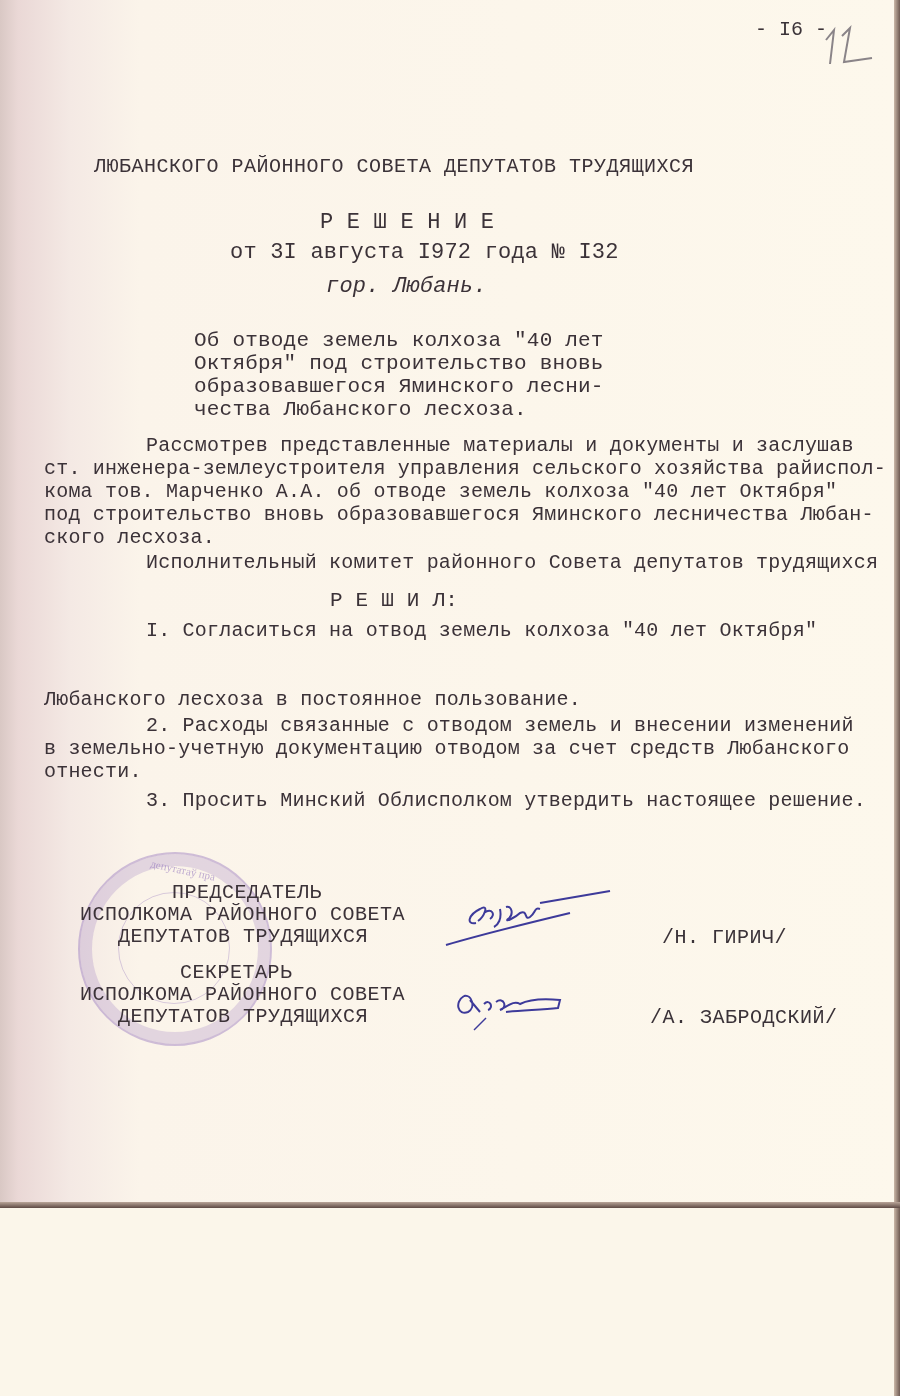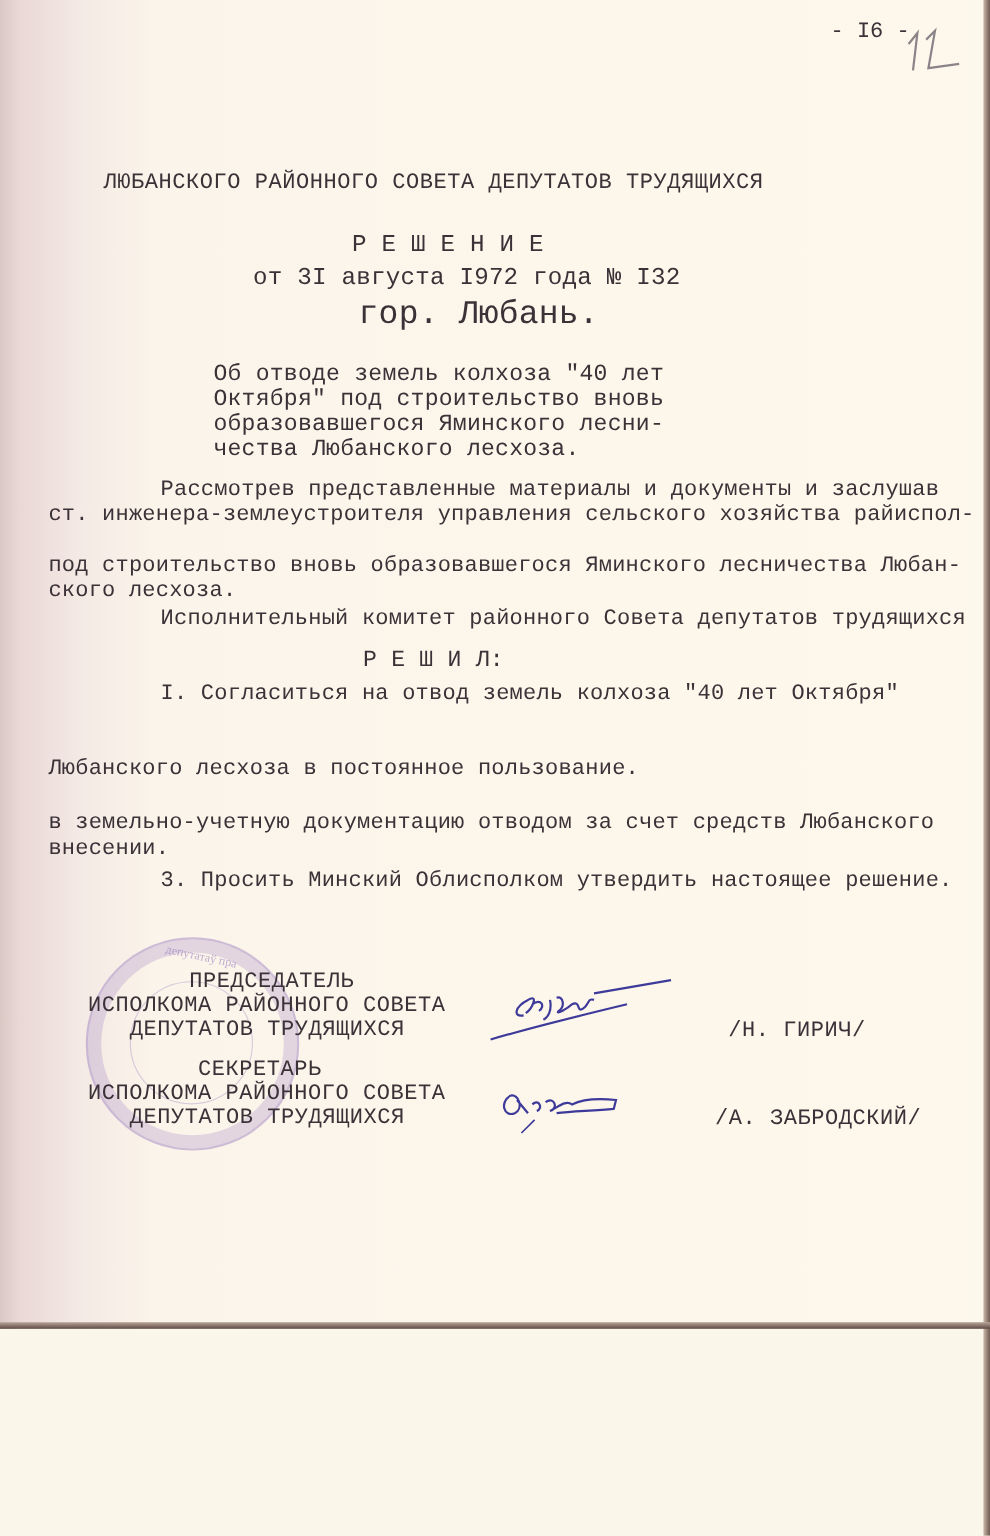--- a/index.html
+++ b/index.html
@@ -98,41 +98,43 @@
   <div class="page-num">- I6 -</div>
   <svg class="page-num-hand" viewBox="0 0 60 50">
     <path d="M6 18 L14 8 L10 42" stroke="#8a8488" stroke-width="2" fill="none"></path>
     <path d="M22 14 L30 6 L24 40 L52 36" stroke="#8a8488" stroke-width="2" fill="none"></path>
   </svg>
 
   <div class="line typed-caps" style="left:94px; top:156px;">ЛЮБАНСКОГО РАЙОННОГО СОВЕТА ДЕПУТАТОВ ТРУДЯЩИХСЯ</div>
 
   <div class="line" style="left:320px; top:212px; font-size:22px;">Р Е Ш Е Н И Е</div>
   <div class="line" style="left:230px; top:242px; font-size:22px;">от 3I августа I972 года № I32</div>
-  <div class="line" style="left:326px; top:276px; font-size:30px;">гор. Любань.</div>
+  <div class="line" style="left:326px; top:276px; font-size:22px;font-style:italic;">гор. Любань.</div>
 
   <div class="line" style="left:194px; top:330px;">Об отводе земель колхоза "40 лет</div>
   <div class="line" style="left:194px; top:353px;">Октября" под строительство вновь</div>
   <div class="line" style="left:194px; top:376px;">образовавшегося Яминского лесни-</div>
   <div class="line" style="left:194px; top:399px;">чества Любанского лесхоза.</div>
 
   <div class="line" style="left:146px; top:435px; font-size:20px;">Рассмотрев представленные материалы и документы и заслушав</div>
   <div class="line" style="left:44px; top:458px; font-size:20px;">ст. инженера-землеустроителя управления сельского хозяйства райиспол-</div>
+  <div class="line" style="left:44px; top:481px; font-size:20px;">кома тов. Марченко А.А. об отводе земель колхоза "40 лет Октября"</div>
   <div class="line" style="left:44px; top:504px; font-size:20px;">под строительство вновь образовавшегося Яминского лесничества Любан-</div>
   <div class="line" style="left:44px; top:527px; font-size:20px;">ского лесхоза.</div>
 
   <div class="line" style="left:146px; top:552px; font-size:20px;">Исполнительный комитет районного Совета депутатов трудящихся</div>
 
   <div class="line" style="left:330px; top:590px; font-size:21px;">Р Е Ш И Л:</div>
 
   <div class="line" style="left:146px; top:620px; font-size:20px;">I. Согласиться на отвод земель колхоза "40 лет Октября"</div>
   <div class="line" style="left:44px; top:689px; font-size:20px;">Любанского лесхоза в постоянное пользование.</div>
 
+  <div class="line" style="left:146px; top:715px; font-size:20px;">2. Расходы связанные с отводом земель и внесении изменений</div>
   <div class="line" style="left:44px; top:738px; font-size:20px;">в земельно-учетную документацию отводом за счет средств Любанского</div>
-  <div class="line" style="left:44px; top:761px; font-size:20px;">внесении.</div>
+  <div class="line" style="left:44px; top:761px; font-size:20px;">отнести.</div>
 
   <div class="line" style="left:146px; top:790px; font-size:20px;">3. Просить Минский Облисполком утвердить настоящее решение.</div>
 
   <div class="stamp">
     <div class="stamp-inner"></div>
     <div class="stamp-text">депутатаў пра</div>
   </div>
 
   <div class="line typed-caps" style="left:172px; top:882px;">ПРЕДСЕДАТЕЛЬ</div>
   <div class="line typed-caps" style="left:80px; top:904px;">ИСПОЛКОМА РАЙОННОГО СОВЕТА</div>

